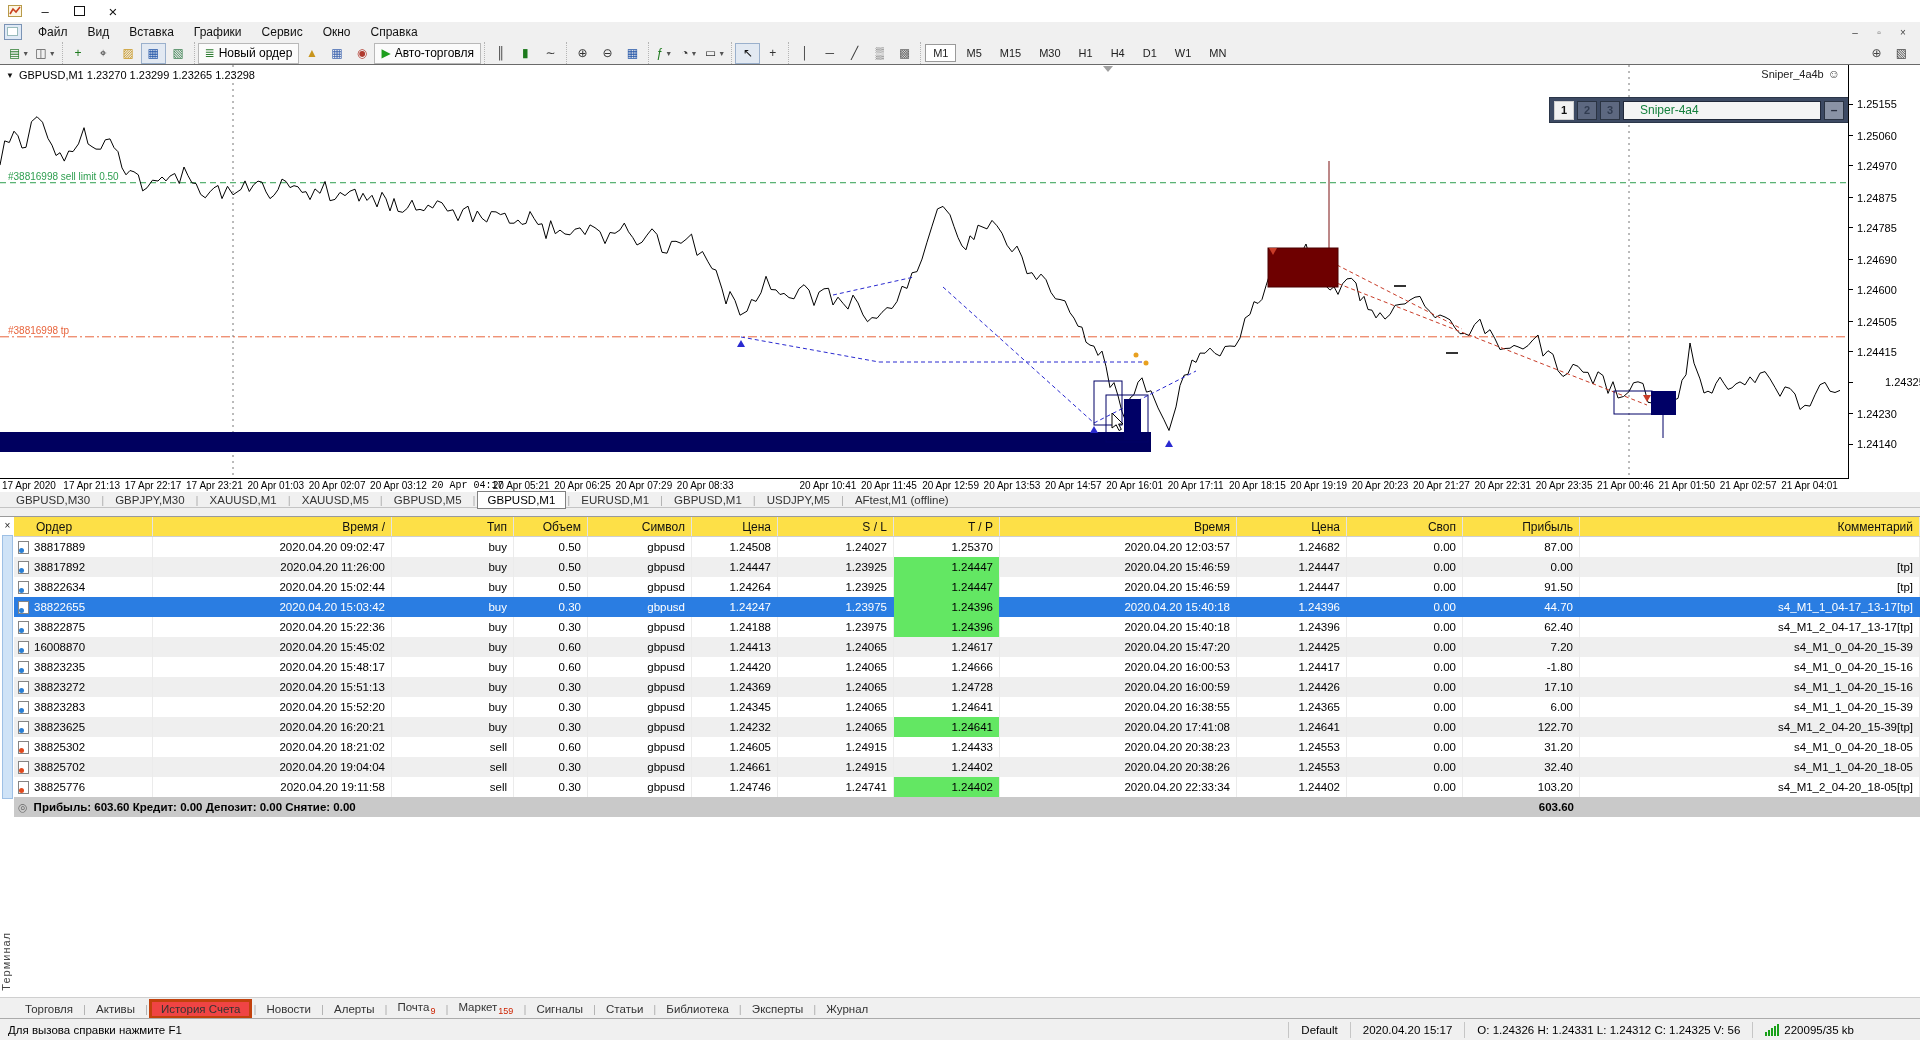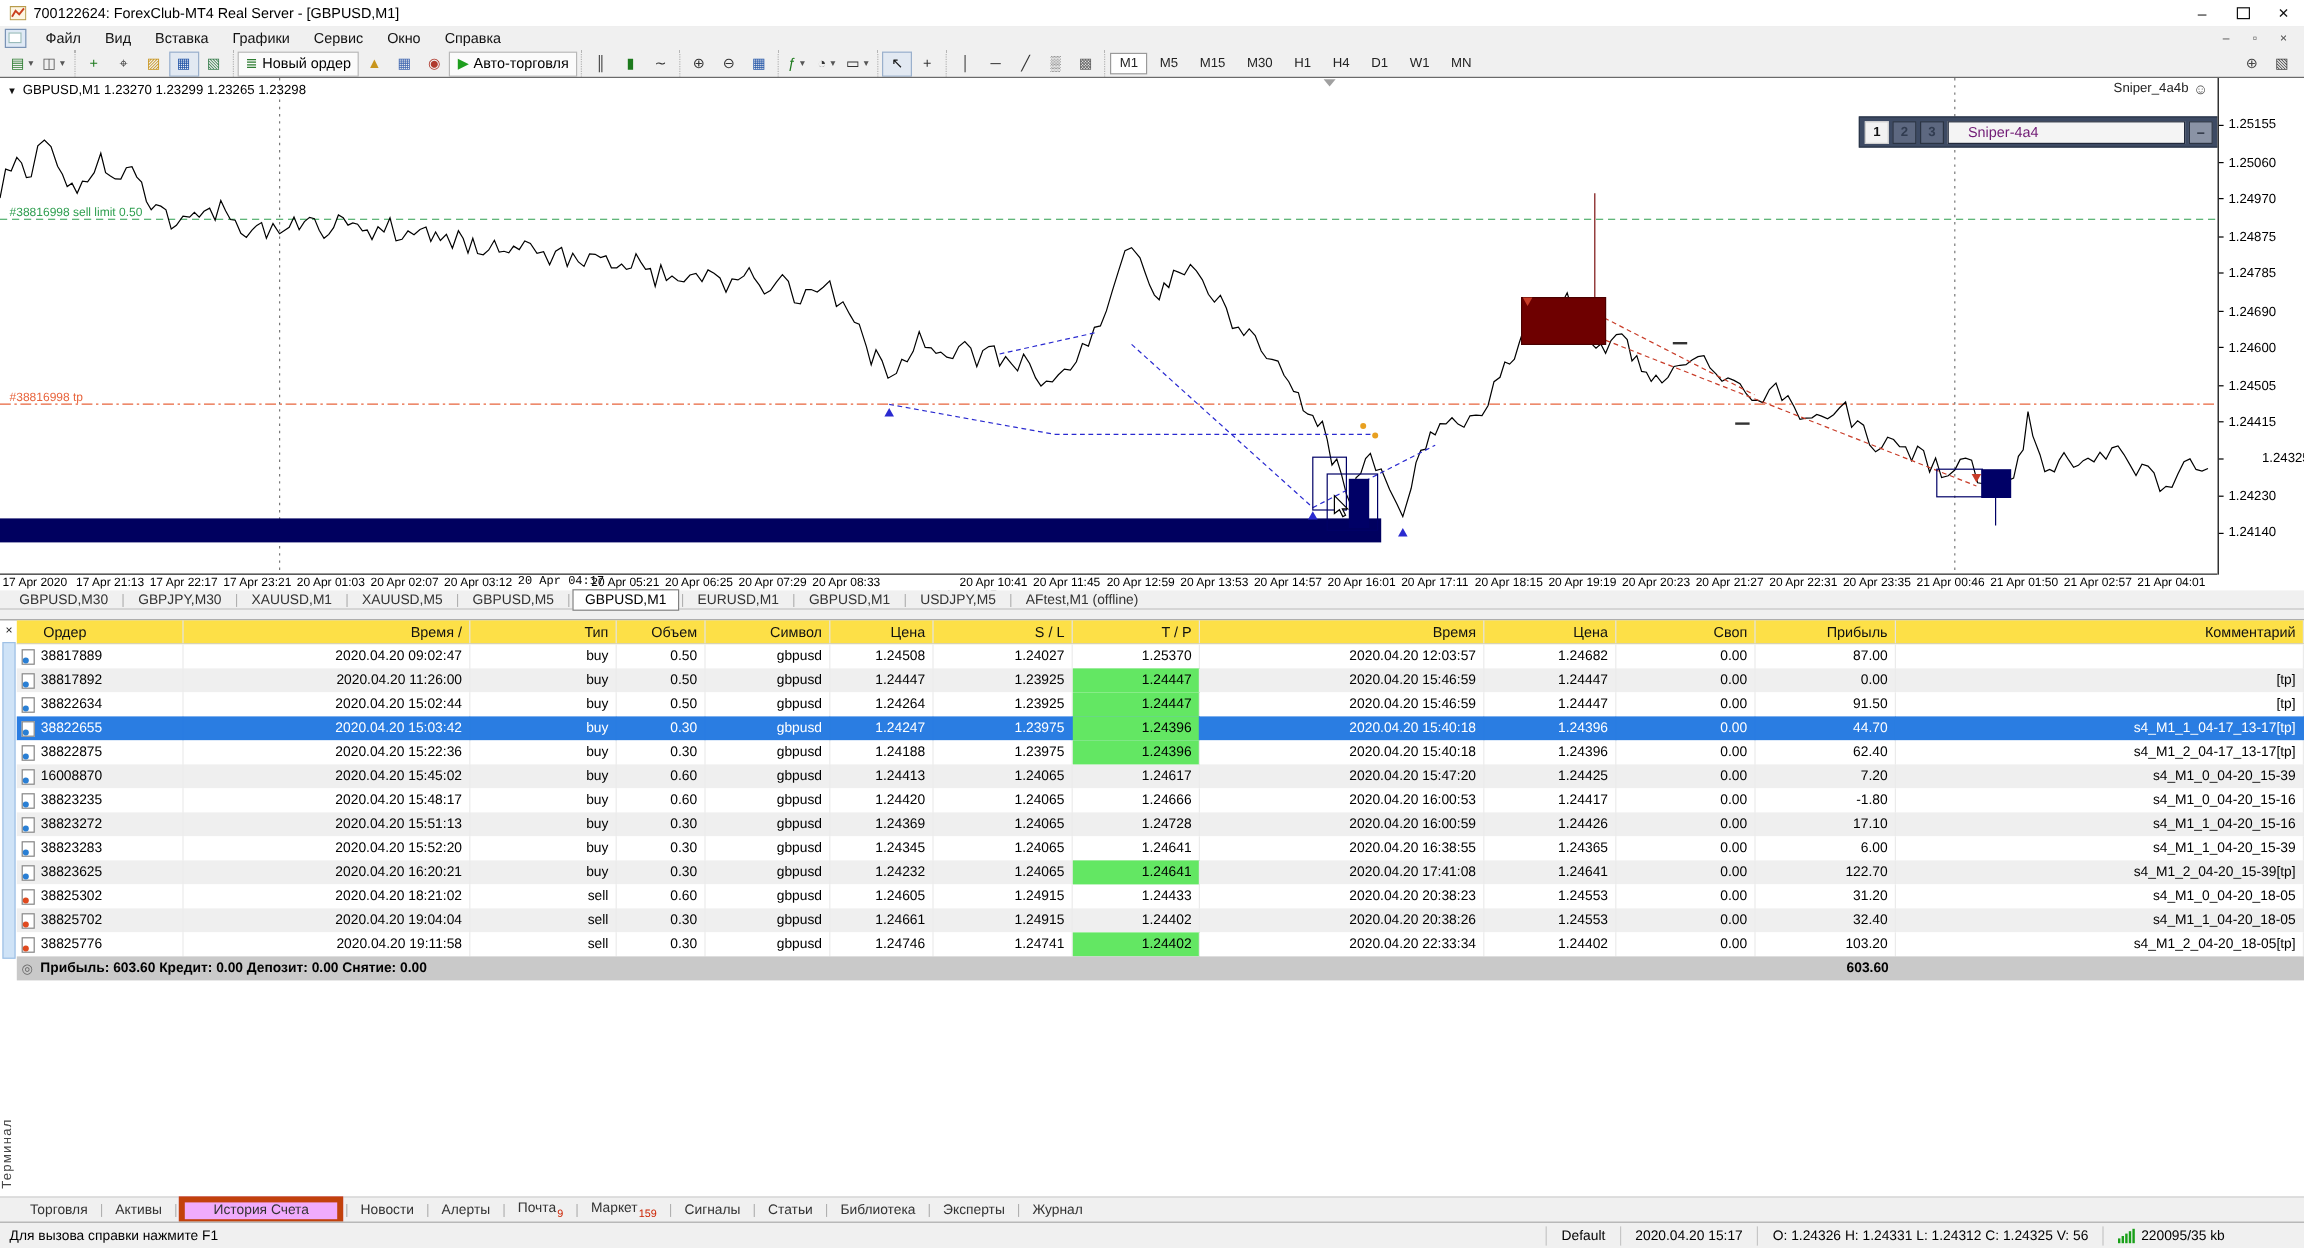--- a/index.html
+++ b/index.html
@@ -51,21 +51,21 @@
   #symbol-label{position:absolute;left:6px;top:4px;font-size:11px;color:#000;display:flex;align-items:center;gap:5px}
   #symbol-label .tri{font-size:8px;color:#111}
   #expert-label{position:absolute;right:8px;top:2px;font-size:11px;color:#222;display:flex;align-items:center;gap:4px}
   #expert-label .smiley{font-size:12px;color:#444}
   #sniper-panel{position:absolute;left:1549px;top:32px;width:300px;height:26px;background:#3d4a63;
     display:flex;align-items:center;gap:3px;padding:0 4px;box-sizing:border-box;border:1px solid #2b3649}
   .spage{width:18px;height:17px;font-size:11px;font-weight:bold;display:flex;align-items:center;
     justify-content:center;background:#5d6880;color:#313c50;border:1px solid #2a3342}
   .spage.active{background:#f2f2f2;color:#111;border-color:#cfcfcf}
   #sniper-field{flex:1;height:17px;background:#f4f4f4;border:1px solid #20283a;font-size:12px;
-    color:#701a75;display:flex;align-items:center;padding:0 16px}
+    color:#15803d;display:flex;align-items:center;padding:0 16px}
   #sniper-min{width:18px;height:17px;background:#8a93a5;color:#2a3140;font-weight:bold;font-size:12px;
     display:flex;align-items:center;justify-content:center;border:1px solid #2a3342}
   #paxis{position:absolute;left:1848px;top:0;width:72px;height:414px;border-left:1px solid #000;
     background:#fff;font-size:11px}
   .ptick{position:absolute;left:0;display:flex;align-items:center;height:12px;white-space:nowrap}
   .ptick .tl{width:4px;height:1px;background:#000;margin-right:4px}
   #taxis{position:absolute;left:0;top:414px;width:1920px;height:14px;font-size:10px;color:#000;background:#fff}
   .ttick{position:absolute;top:1px;white-space:nowrap}
 
   
@@ -100,21 +100,21 @@
   .tcell.green{background:#63e763;color:#000}
   .doc{width:9px;height:11px;background:#fff;border:1px solid #858585;position:relative;flex:none}
   .doc i{position:absolute;left:0px;bottom:0px;width:5px;height:5px;border-radius:50%}
   #term-summary{position:absolute;left:14px;top:280px;right:0;height:20px;background:#c9c9c9;
     display:flex;align-items:center;font-size:11.5px;font-weight:bold;padding-left:4px;gap:6px;box-sizing:border-box}
   #term-summary .sico{font-weight:normal;color:#666;font-size:11px}
   #summary-total{position:absolute;right:346px;font-weight:bold}
   #term-tabs{position:absolute;left:0;right:0;bottom:0;height:22px;background:#f0f0f0;
     border-top:1px solid #cfcfcf;display:flex;align-items:center;font-size:11.5px;padding-left:16px;box-sizing:border-box}
   .btab{padding:2px 9px;color:#333;white-space:nowrap}
-  .btab.active{background:#f0abfc;border:5px solid #c2410c;padding:1px 24px}
+  .btab.active{background:#ef4444;border:3px solid #c2410c;padding:1px 9px}
   .btab .badge{color:#cc2200;font-size:9px;vertical-align:sub;margin-left:1px}
   .btab-sep{color:#b0b0b0;padding:0 1px}
 
   
   #statusbar{position:absolute;bottom:0;left:0;width:1920px;height:22px;background:#f0f0f0;
     border-top:1px solid #ababab;display:flex;align-items:center;font-size:11.5px;box-sizing:border-box}
   #status-help{padding-left:8px;flex:1}
   .seg{padding:0 12px;border-left:1px solid #c6c6c6;height:16px;display:flex;align-items:center;gap:5px;white-space:nowrap}
   #statusbar .pad{width:54px}
   .cb{display:flex;align-items:flex-end;height:12px;gap:1px}
@@ -125,21 +125,20 @@
 </head>
 <body>
 
 <div id="app">
 
   <div id="titlebar">
     <svg id="app-icon" width="14" height="12" viewBox="0 0 14 12">
       <rect x="0.5" y="0.5" width="13" height="11" fill="#fdf6e3" stroke="#b89b4a"></rect>
       <polyline points="2,9 5,4 8,7 12,2" fill="none" stroke="#c9401e" stroke-width="1.6"></polyline>
     </svg>
-    <span id="title-text">700122624: ForexClub-MT4 Real Server - [GBPUSD,M1]</span>
     <div class="wctl">
       <span class="wbtn">–</span>
       <span class="wbtn">
           <span class="maxbox"></span>
         </span>
       <span class="wbtn" style="font-size:15px">×</span>
     </div>
   </div>
 
   <div id="menubar">

